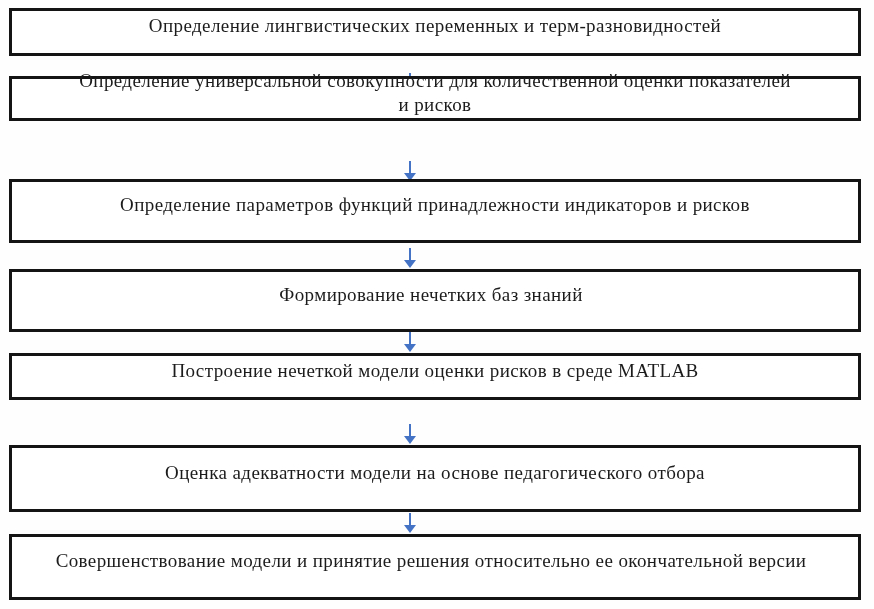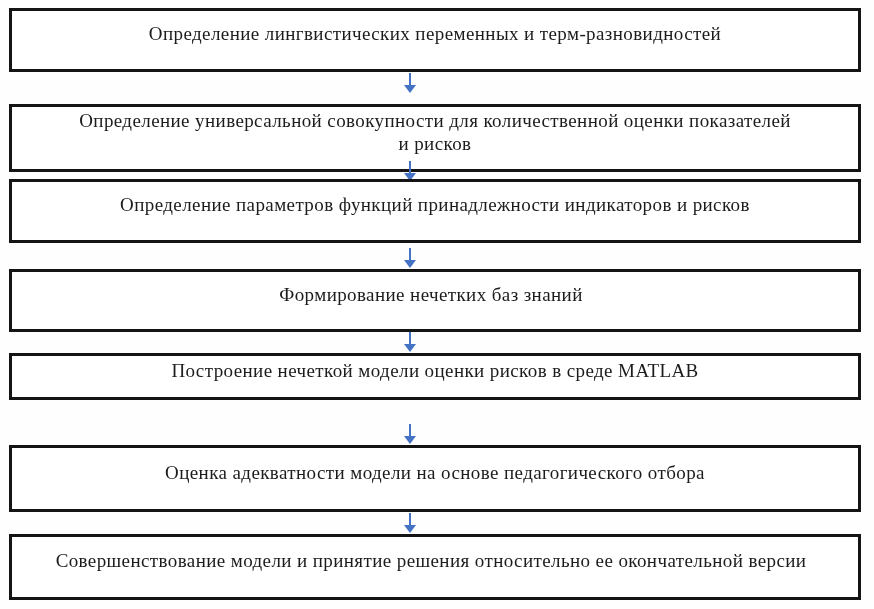--- a/index.html
+++ b/index.html
@@ -40,30 +40,30 @@
     left: 401px;
     width: 18px;
     height: 20px;
   }
 </style>
 </head>
 <body>
 
 <div class="canvas">
 
-  <div class="box" style="top:8px; height:64px;">
+  <div class="box" style="top:8px; height:48px;">
     <span class="label">Определение лингвистических переменных и терм-разновидностей</span>
   </div>
 
   <svg class="arrow" style="top:73px;" viewBox="0 0 18 20">
     <line x1="9" y1="0" x2="9" y2="13" stroke="#4472C4" stroke-width="2"></line>
     <polygon points="3,12 15,12 9,20" fill="#4472C4"></polygon>
   </svg>
 
-  <div class="box" style="top:104px; height:68px;">
+  <div class="box" style="top:76px; height:45px;">
     <span class="label">Определение универсальной совокупности для количественной оценки показателей
 и рисков</span>
   </div>
 
   <svg class="arrow" style="top:161px;" viewBox="0 0 18 20">
     <line x1="9" y1="0" x2="9" y2="13" stroke="#4472C4" stroke-width="2"></line>
     <polygon points="3,12 15,12 9,20" fill="#4472C4"></polygon>
   </svg>
 
   <div class="box" style="top:179px; height:64px;">

